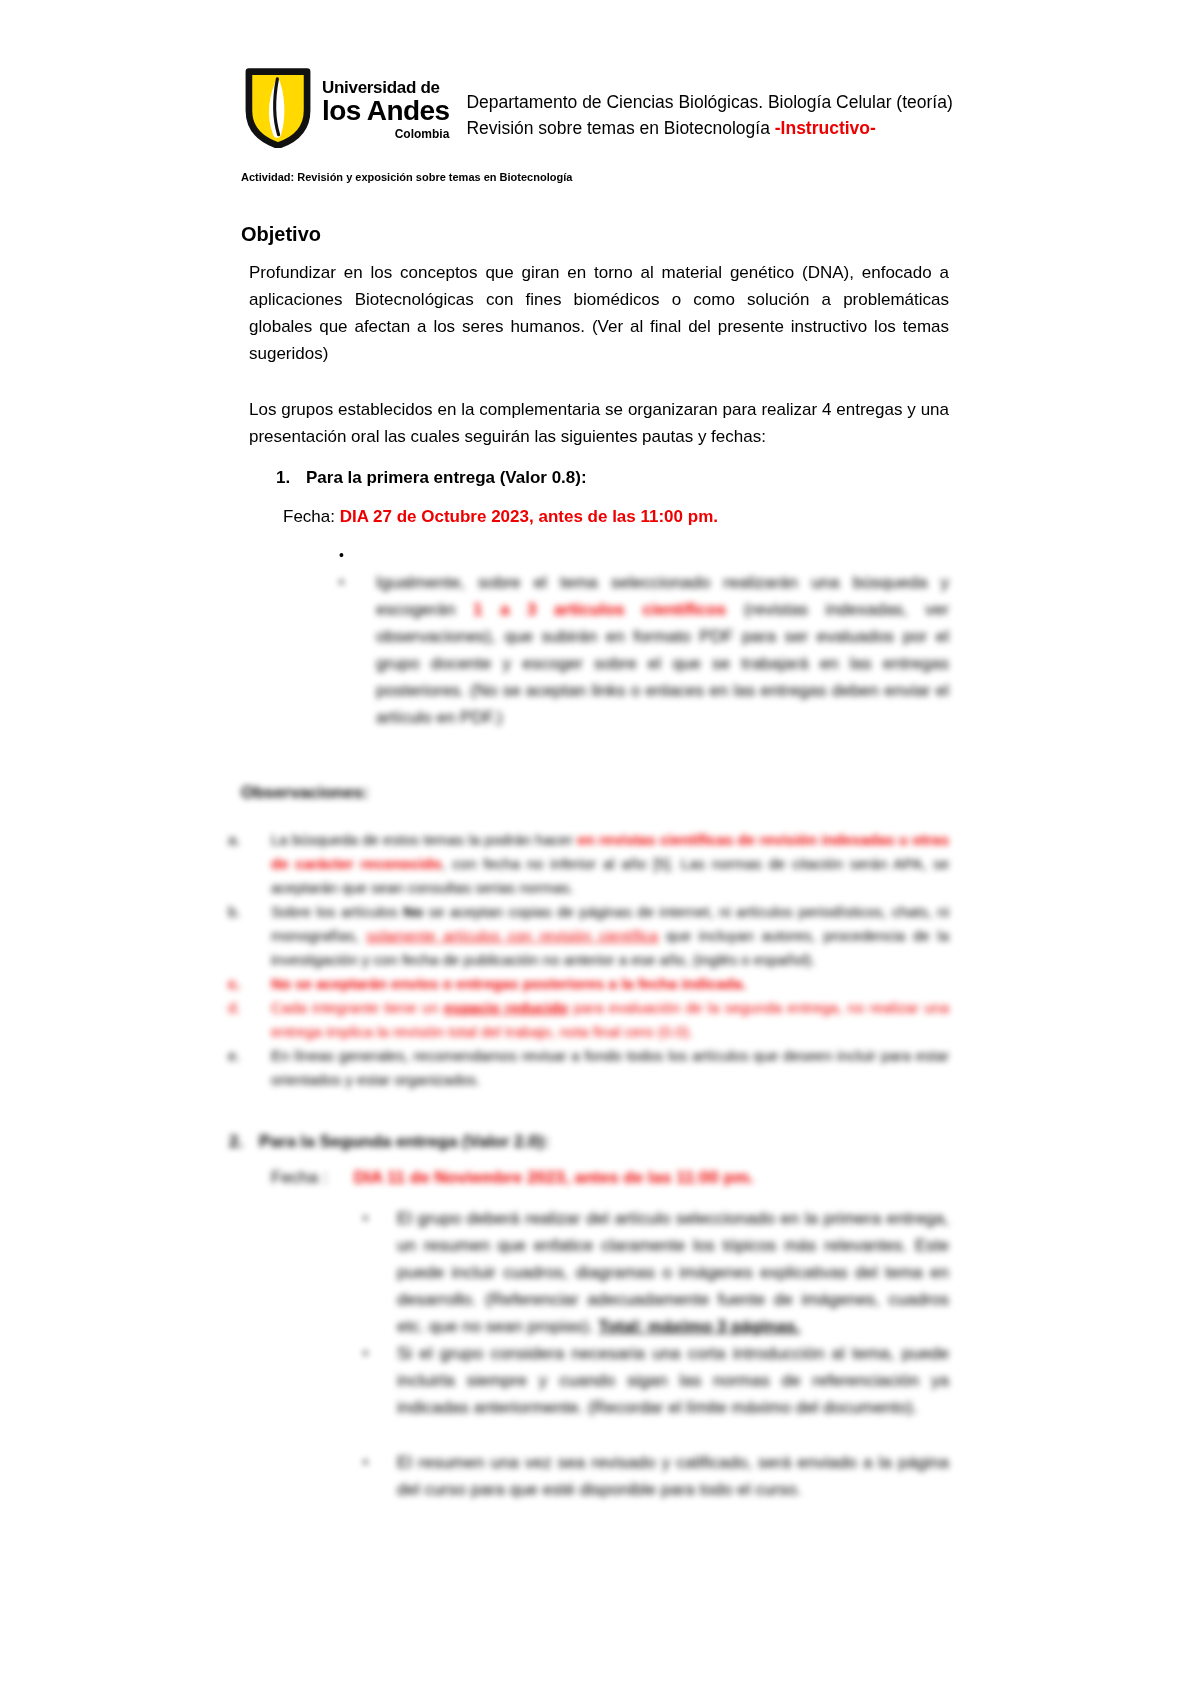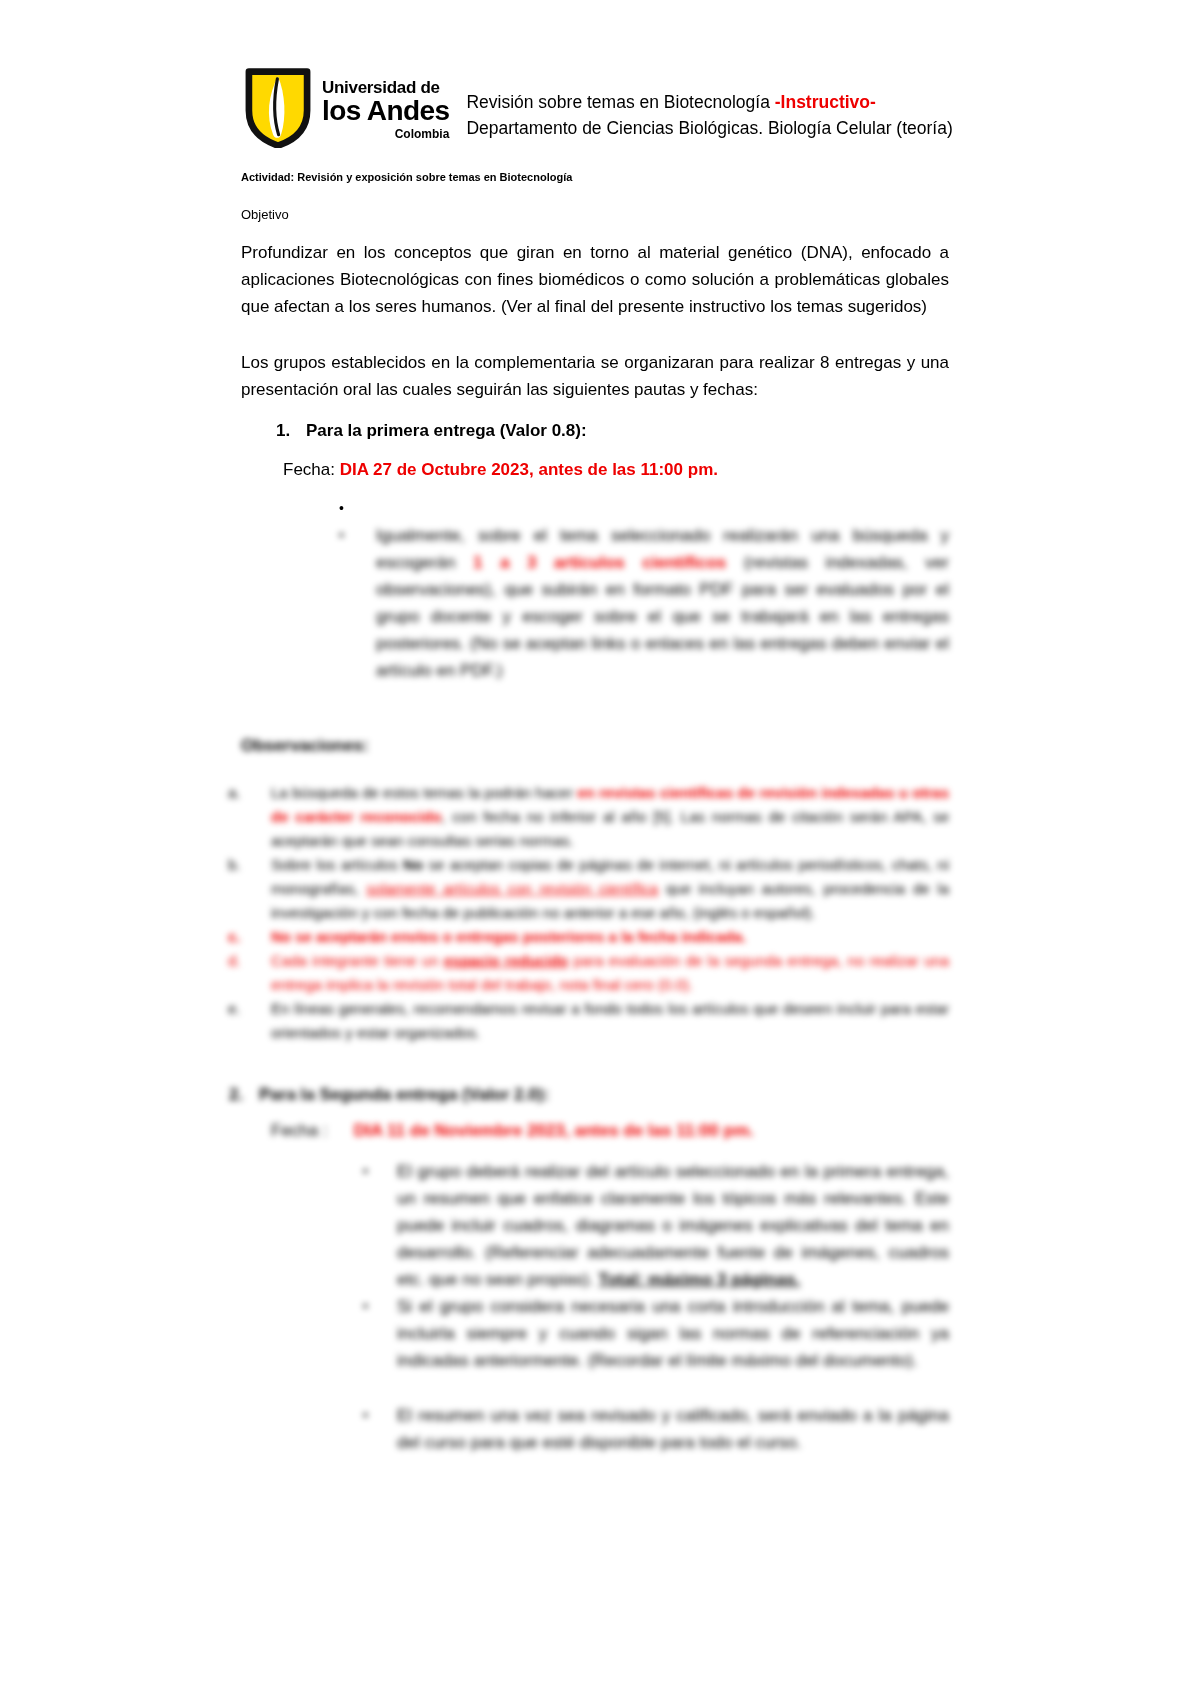--- a/index.html
+++ b/index.html
@@ -10,35 +10,35 @@
     margin:0 auto;
     background:#ffffff;
     padding:68px 160px 0 160px;
     font-family:"Liberation Sans", sans-serif;
     font-size:17px; line-height:27px; color:#000;
     overflow:hidden;
   }
   .red { color:#ee0000; }
   .bold { font-weight:700; }
   .ul { text-decoration:underline; }
-  .just { text-align:justify; }
+  .just { text-align:justify;margin-left:8px; }
   .blurred { filter:blur(3px); }
 
   
   .doc-header { display:flex; align-items:flex-start; }
   .logo { display:flex; align-items:flex-start; flex:none; }
   .logo svg { display:block; }
   .logo-text { margin-left:7px; padding-top:11px; white-space:nowrap; }
   .logo-line1 { font-size:17px; font-weight:700; line-height:18px; letter-spacing:-0.3px; }
   .logo-line2 { font-size:28px; font-weight:700; line-height:27px; letter-spacing:-0.6px; }
   .logo-line3 { font-size:12px; font-weight:700; line-height:14px; text-align:right; margin-top:3px; }
   .header-lines { margin-left:17px; padding-top:21px; font-size:17.5px; line-height:26px; white-space:nowrap; }
 
   .doc-title { font-weight:700; font-size:11px; margin-top:16px; }
-  .objetivo-heading { font-weight:400; font-size:13px; margin-top:10px; }
+  .objetivo-heading { font-weight:700; font-size:20px; margin-top:30px; }
   .para { margin-top:11px; }
   .intro-para { margin-top:29px; }
 
   .num-item { margin-top:14px; margin-left:35px; display:flex; font-weight:700; }
   .num-item .num { width:30px; flex:none; }
   .fecha-line { margin-top:12px; margin-left:42px; }
 
   .bullet-list { margin-top:12px; }
   .bullet-row { display:flex; }
   .bullet-row .bm { width:37px; flex:none; padding-left:0; margin-left:98px; font-size:14px; }
@@ -72,32 +72,32 @@
         <path d="M30,7 C22,22 20,40 26,55 C27.5,58.5 31,58.5 32.5,55 C37,41 36,21 30,7 Z" fill="#ffffff"></path>
         <path d="M29.5,9 C26.5,25 26.5,42 30.5,55" fill="none" stroke="#111111" stroke-width="2.6" stroke-linecap="round"></path>
       </svg>
       <div class="logo-text">
         <div class="logo-line1">Universidad de</div>
         <div class="logo-line2">los Andes</div>
         <div class="logo-line3">Colombia</div>
       </div>
     </div>
     <div class="header-lines">
+      <div>Departamento de Ciencias Biológicas. Biología Celular (teoría)</div>
       <div><span>Revisión sobre temas en Biotecnología </span><span class="red bold">-Instructivo-</span></div>
-      <div>Departamento de Ciencias Biológicas. Biología Celular (teoría)</div>
     </div>
   </header>
 
   <h1 class="doc-title">Actividad: Revisión y exposición sobre temas en Biotecnología</h1>
 
   <h2 class="objetivo-heading">Objetivo</h2>
 
   <p class="para just">Profundizar en los conceptos que giran en torno al material genético (DNA), enfocado a aplicaciones Biotecnológicas con fines biomédicos o como solución a problemáticas globales que afectan a los seres humanos. (Ver al final del presente instructivo los temas sugeridos)</p>
 
-  <p class="intro-para just">Los grupos establecidos en la complementaria se organizaran para realizar 8 entregas y una presentación oral las cuales seguirán las siguientes pautas y fechas:</p>
+  <p class="intro-para just">Los grupos establecidos en la complementaria se organizaran para realizar 4 entregas y una presentación oral las cuales seguirán las siguientes pautas y fechas:</p>
 
   <div class="num-item">
     <span class="num">1.</span>
     <span>Para la primera entrega (Valor 0.8):</span>
   </div>
 
   <div class="fecha-line">
     <span>Fecha: </span><span class="red bold">DIA 27 de Octubre 2023, antes de las 11:00 pm.</span>
   </div>
 

